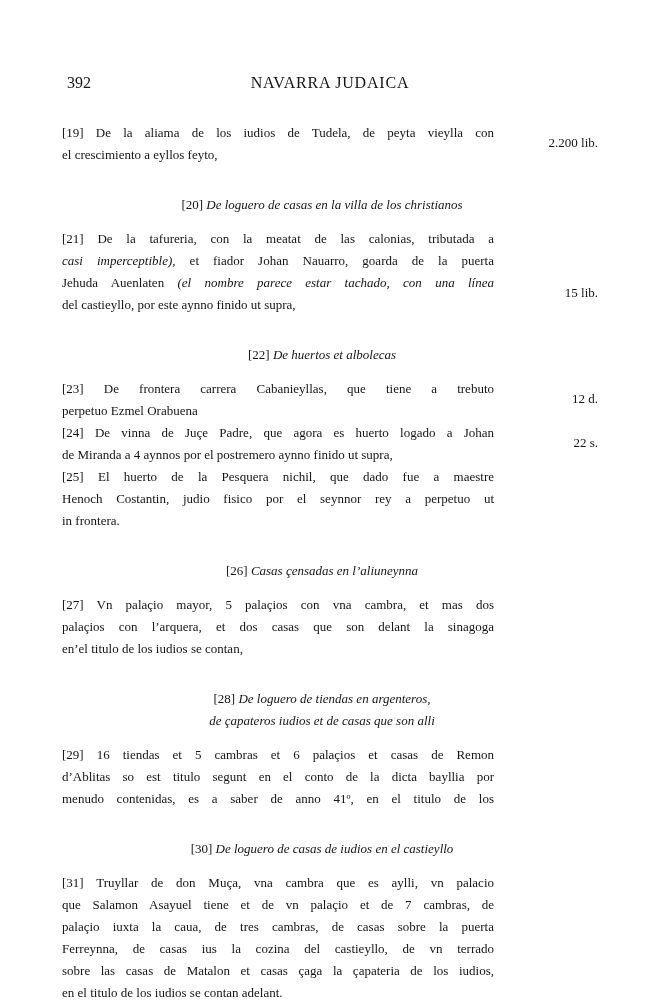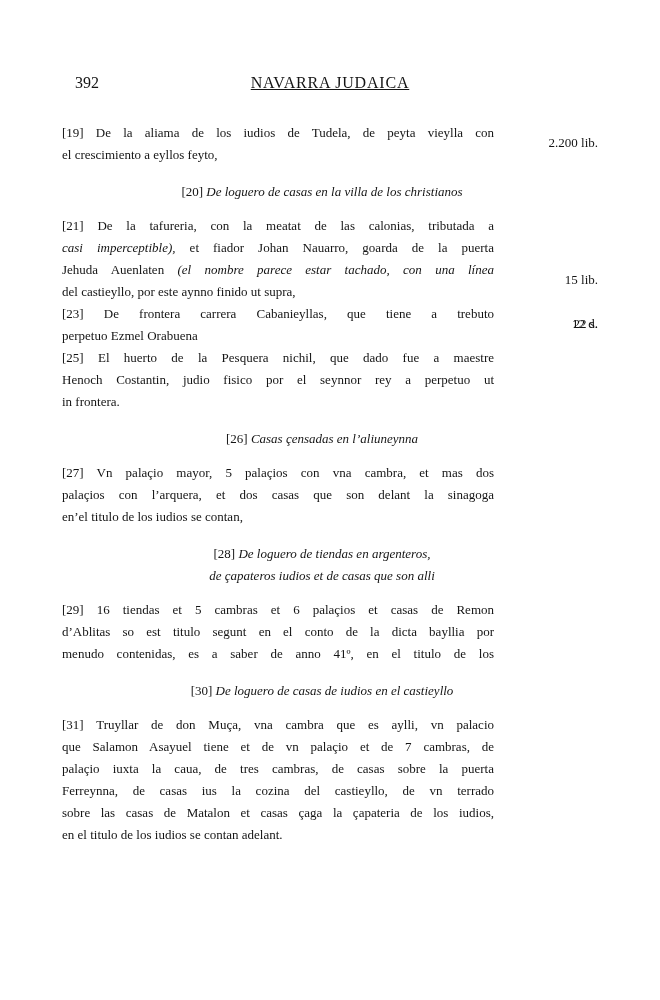--- a/index.html
+++ b/index.html
@@ -24,28 +24,27 @@
   }
   .page-header {
     position: relative;
     height: 22px;
     margin-bottom: 28px;
     font-size: 16px;
     line-height: 22px;
   }
   .pagenum {
     position: absolute;
-    left: 13px;
+    left: 5px;
     top: 0;
   }
   .runtitle {
     display: block;
     text-align: center;
     letter-spacing: 0.8px;
-    text-decoration: underline;
   }
   .page-body {
     font-size: 13px;
     line-height: 22px;
   }
   .entry {
     position: relative;
     width: 536px;
     margin: 0;
   }
@@ -68,21 +67,21 @@
     right: 0;
     bottom: 12px;
     line-height: 22px;
     white-space: nowrap;
   }
   .heading {
     width: 536px;
     padding-right: 16px;
     box-sizing: border-box;
     text-align: center;
-    margin-top: 15px;
+    margin-top: 28px;
     margin-bottom: 12px;
   }
   .hline {
     line-height: 22px;
   }
 </style>
 </head>
 <body>
 
 <div class="page">
@@ -104,28 +103,35 @@
         </div>
         <div class="entry">
           <div class="para">
             <div class="line"><span>[21] De la tafureria, con la meatat de las calonias, tributada a</span></div>
             <div class="line"><span class="it">casi imperceptible),</span><span> et fiador Johan Nauarro, goarda de la puerta</span></div>
             <div class="line"><span>Jehuda Auenlaten </span><span class="it">(el nombre parece estar tachado, con una línea</span></div>
             <div class="line last"><span>del castieyllo, por este aynno finido ut supra,</span></div>
           </div>
           <span class="amount">15 lib.</span>
         </div>
+        <div class="entry heading">
+          <div class="hline"><span>[22]</span> <span class="it">De huertos et albolecas</span></div>
+        </div>
         <div class="entry">
           <div class="para">
             <div class="line"><span>[23] De frontera carrera Cabanieyllas, que tiene a trebuto</span></div>
             <div class="line last"><span>perpetuo Ezmel Orabuena</span></div>
           </div>
           <span class="amount">12 d.</span>
         </div>
         <div class="entry">
+          <div class="para">
+            <div class="line"><span>[24] De vinna de Juçe Padre, que agora es huerto logado a Johan</span></div>
+            <div class="line last"><span>de Miranda a 4 aynnos por el postremero aynno finido ut supra,</span></div>
+          </div>
           <span class="amount">22 s.</span>
         </div>
         <div class="entry">
           <div class="para">
             <div class="line"><span>[25] El huerto de la Pesquera nichil, que dado fue a maestre</span></div>
             <div class="line"><span>Henoch Costantin, judio fisico por el seynnor rey a perpetuo ut</span></div>
             <div class="line last"><span>in frontera.</span></div>
           </div>
         </div>
         <div class="entry heading">

